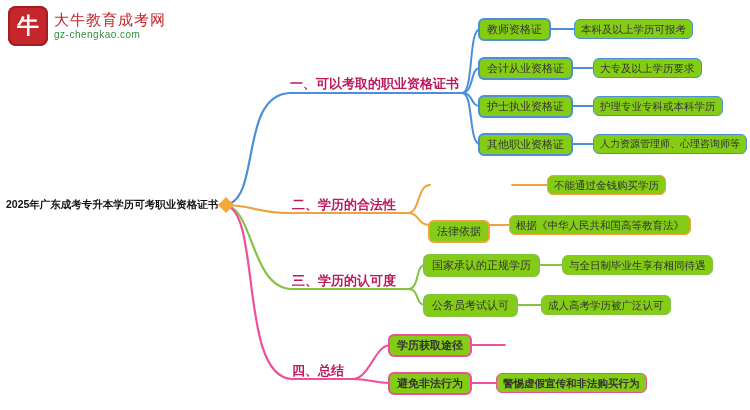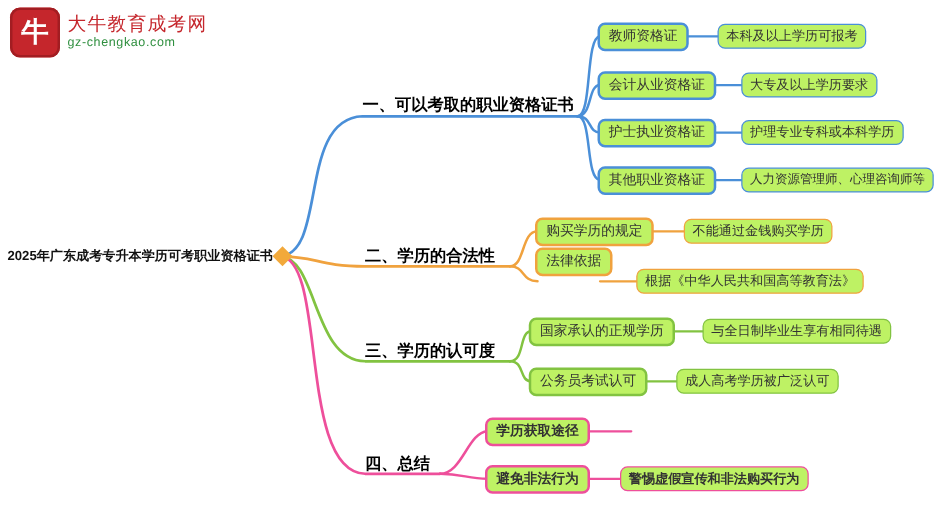--- a/index.html
+++ b/index.html
@@ -17,25 +17,25 @@
     color:#fff;font-size:22px;font-weight:700;box-shadow:inset 0 0 0 2px #a21d22;
   }
   .logo-title{font-size:15px;font-weight:400;color:#c5262c;letter-spacing:1px;line-height:18px;}
   .logo-sub{font-size:10px;color:#2f8f3f;letter-spacing:.5px;line-height:12px;}
 
   
   .root{
     position:absolute;left:6px;top:198px;font-size:10.5px;font-weight:600;color:#111;
     white-space:nowrap;
   }
-  .blabel{position:absolute;font-size:13px;font-weight:700;color:#000000;white-space:nowrap;}
+  .blabel{position:absolute;font-size:13px;font-weight:700;color:#be185d;white-space:nowrap;}
 
   
   .node,.leaf{
-    position:absolute;background:#bef264;border-radius:6px;white-space:nowrap;
+    position:absolute;background:#84cc16;border-radius:6px;white-space:nowrap;
     color:#333;box-sizing:border-box;
   }
   .node{border:2px solid;font-size:11px;line-height:15px;padding:2px 7px;}
   .leaf{border:1.5px solid;font-size:10.5px;line-height:14px;padding:2px 6px;text-align:center;}
   .leaf.tight{font-size:10px;}
   .b1{border-color:#4a8fd8;}
   .b2{border-color:#f0a23e;}
   .b3{border-color:#82c341;}
   .b4{border-color:#ee4f9b;font-weight:bold;}
 </style>
@@ -103,23 +103,22 @@
 
   <div class="node b1" style="left:478px;top:18px">教师资格证</div>
   <div class="leaf b1" style="left:574px;top:19px">本科及以上学历可报考</div>
   <div class="node b1" style="left:478px;top:57px">会计从业资格证</div>
   <div class="leaf b1" style="left:593px;top:58px">大专及以上学历要求</div>
   <div class="node b1" style="left:478px;top:95px">护士执业资格证</div>
   <div class="leaf b1" style="left:593px;top:96px">护理专业专科或本科学历</div>
   <div class="node b1" style="left:478px;top:133px">其他职业资格证</div>
   <div class="leaf b1 tight" style="left:593px;top:134px">人力资源管理师、心理咨询师等</div>
 
-  <div class="node b2" style="left:428px;top:174px">购买学历的规定</div>
   <div class="leaf b2" style="left:547px;top:175px">不能通过金钱购买学历</div>
-  <div class="node b2" style="left:428px;top:198px">法律依据</div>
+  <div class="node b2" style="left:428px;top:220px">法律依据</div>
   <div class="leaf b2" style="left:509px;top:215px">根据《中华人民共和国高等教育法》</div>
 
   <div class="node b3" style="left:423px;top:254px">国家承认的正规学历</div>
   <div class="leaf b3" style="left:562px;top:255px">与全日制毕业生享有相同待遇</div>
   <div class="node b3" style="left:423px;top:294px">公务员考试认可</div>
   <div class="leaf b3" style="left:541px;top:295px">成人高考学历被广泛认可</div>
 
   <div class="node b4" style="left:388px;top:334px">学历获取途径</div>
   <div class="node b4" style="left:388px;top:372px">避免非法行为</div>
   <div class="leaf b4" style="left:496px;top:373px">警惕虚假宣传和非法购买行为</div>

